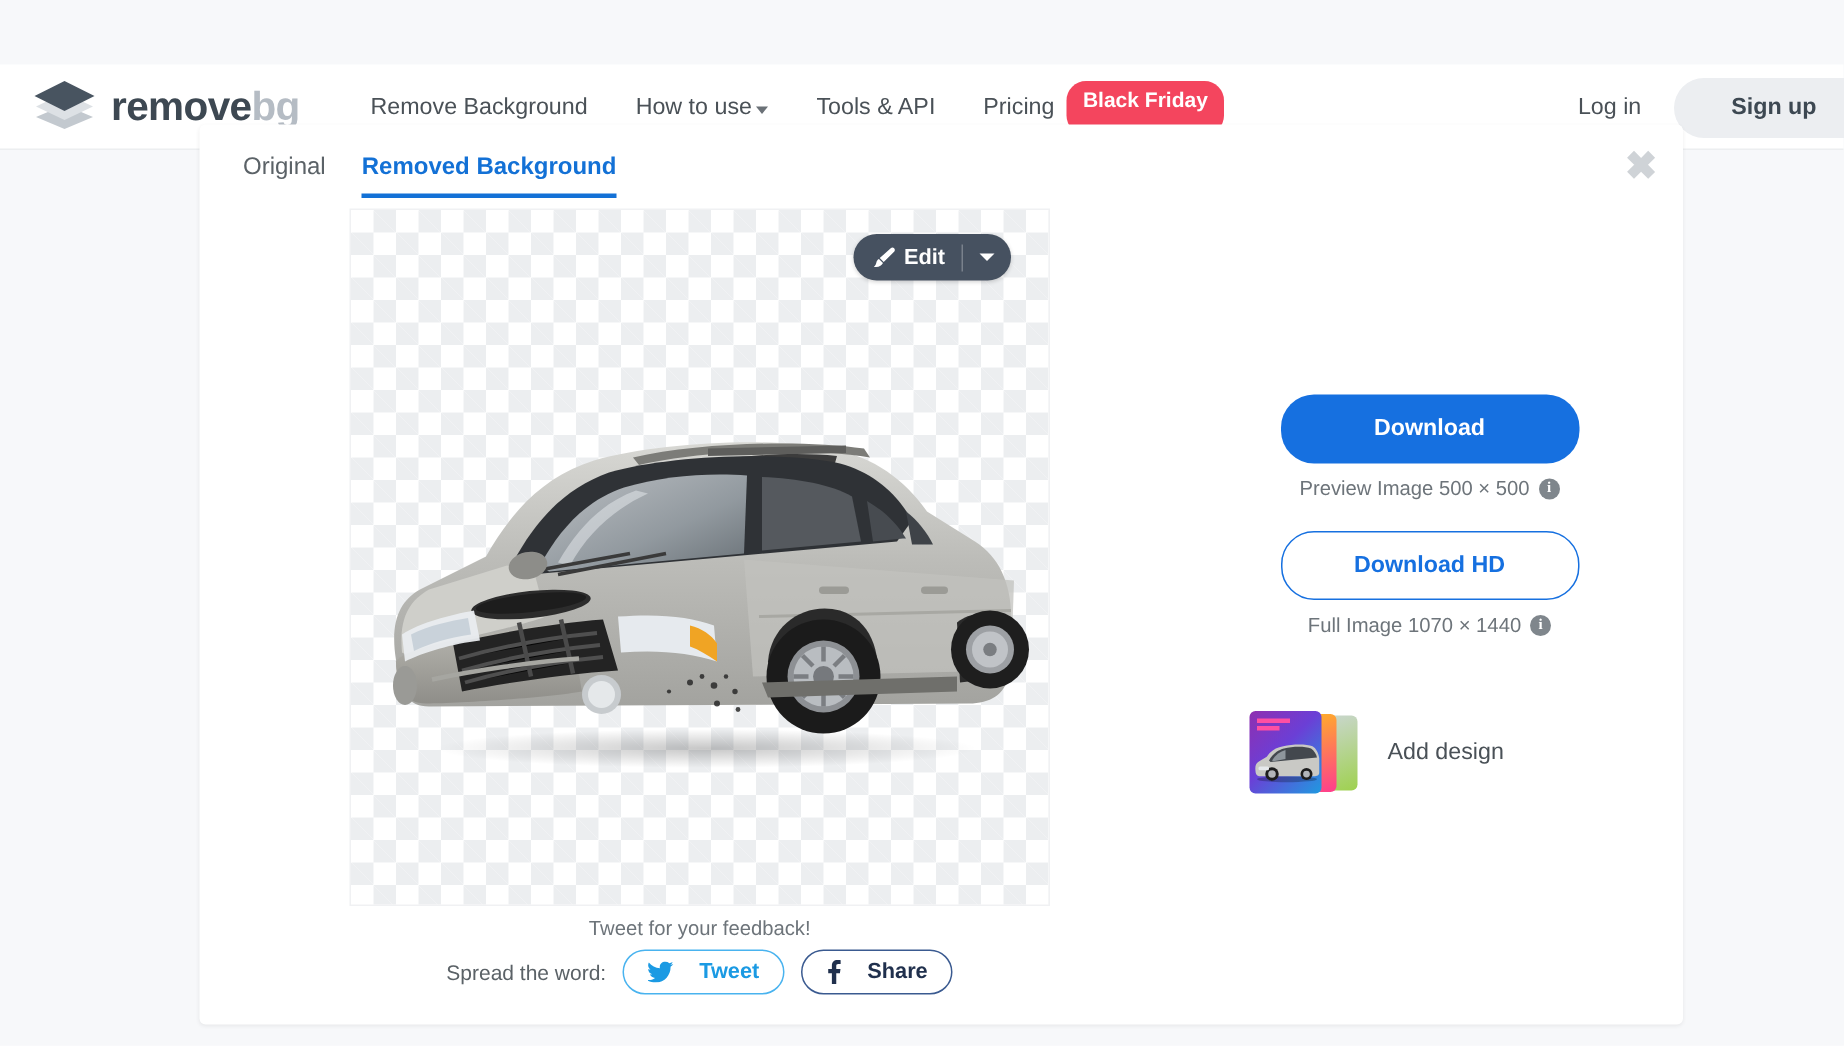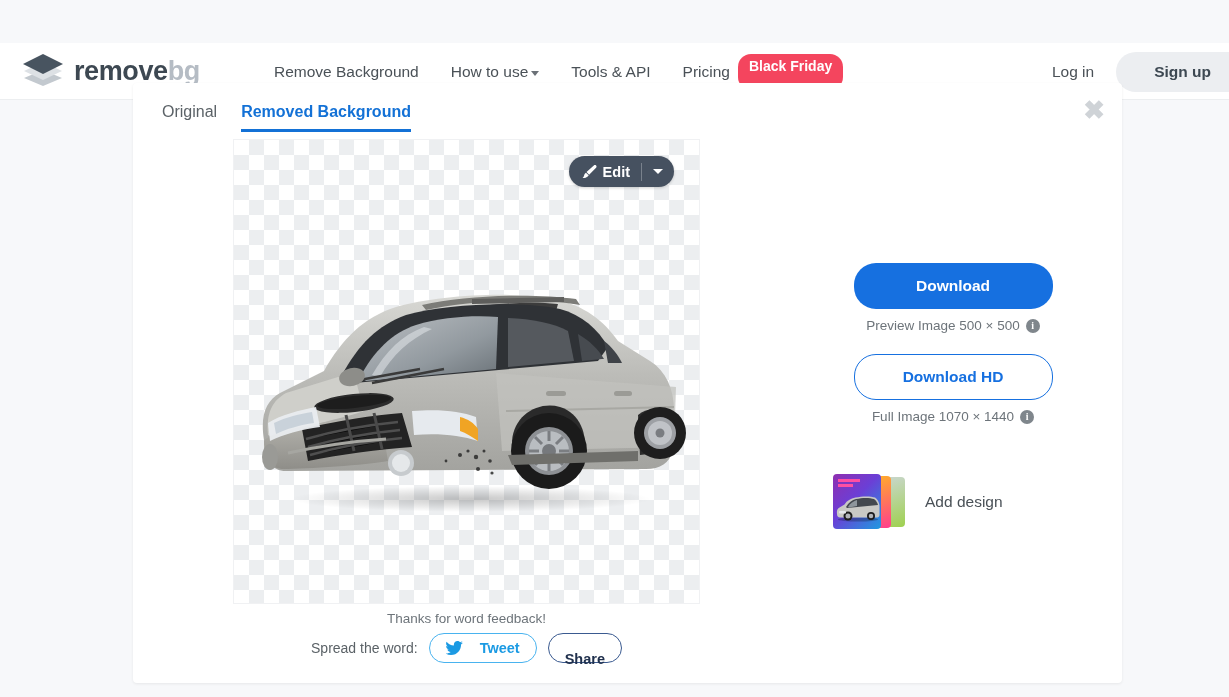--- a/index.html
+++ b/index.html
@@ -19,21 +19,21 @@
   }
   .logo-wrap {
     position: absolute; left: 22px; top: 9px;
     display: flex; align-items: center; gap: 10px;
   }
   .logo-mark { width: 42px; height: 38px; position: relative; }
   .logo-text { font-size: 27px; font-weight: bold; letter-spacing: -0.4px; }
   .logo-remove { color: #3d4852; }
   .logo-bg { color: #b5bcc4; }
 
-  .nav { position: absolute; left: 274px; top: 0; height: 57px;
+  .nav { position: absolute; left: 247px; top: 0; height: 57px;
          display: flex; align-items: center; gap: 32px; }
   .nav-item {
     font-size: 15.5px; color: #4a5157; cursor: pointer;
     display: flex; align-items: center; gap: 3px; white-space: nowrap;
   }
   .caret-down {
     width: 0; height: 0; border-left: 4.5px solid transparent;
     border-right: 4.5px solid transparent; border-top: 5px solid #6b7177;
     margin-top: 3px;
   }
@@ -108,21 +108,21 @@
     position: absolute; left: 100px; top: 550px; width: 467px;
     display: flex; align-items: center; justify-content: center; gap: 11px;
   }
   .spread-label { font-size: 14px; color: #5b6267; }
   .social-btn {
     display: flex; align-items: center; gap: 17px;
     border-radius: 18px; height: 30px; padding: 0 16px;
     background: #ffffff; cursor: pointer; font-size: 14.5px; font-weight: bold;
   }
   .tweet-btn { border: 1px solid #49b3ef; color: #1b9ae3; }
-  .share-btn { border: 1px solid #3a5a90; color: #20304d; flex-direction: column; }
+  .share-btn { border: 1px solid #3a5a90; color: #20304d; }
 
   
   .right-panel { position: absolute; left: 680px; top: 180px; width: 280px; }
   .dl-btn {
     display: block; width: 199px; margin: 0 auto;
     background: #1670e0; color: #ffffff; border: none; border-radius: 22px;
     font-size: 15.5px; font-weight: bold; padding: 14px 0; cursor: pointer;
     font-family: "Liberation Sans", sans-serif;
   }
   .dl-hd-btn {
@@ -345,21 +345,21 @@
         </svg>
         <span class="edit-label">Edit</span>
       </div>
       <div class="edit-split"></div>
       <div class="edit-caret-box">
         <span class="edit-caret"></span>
       </div>
     </div>
   </div>
 
-  <div class="feedback">Thanks for word feedback!</div>
+  <div class="feedback">Tweet for your feedback!</div>
 
   <div class="spread-row">
     <span class="spread-label">Spread the word:</span>
     <div class="social-btn tweet-btn">
       <svg width="17" height="14" viewBox="0 0 18 15">
         <path d="M18,1.8 C17.3,2.1 16.6,2.3 15.8,2.4 C16.6,1.9 17.2,1.2 17.5,0.3
                  C16.7,0.8 15.9,1.1 15,1.3 C14.3,0.5 13.3,0 12.2,0 C10,0 8.3,1.8 8.3,3.9
                  C8.3,4.2 8.3,4.5 8.4,4.8 C5.2,4.6 2.4,3.1 0.5,0.7 C0.2,1.3 0,1.9 0,2.7
                  C0,4 0.7,5.1 1.7,5.8 C1.1,5.8 0.5,5.6 0,5.3 C0,5.3 0,5.3 0,5.4
                  C0,7.2 1.3,8.8 3,9.1 C2.7,9.2 2.4,9.2 2,9.2 C1.8,9.2 1.5,9.2 1.3,9.1

